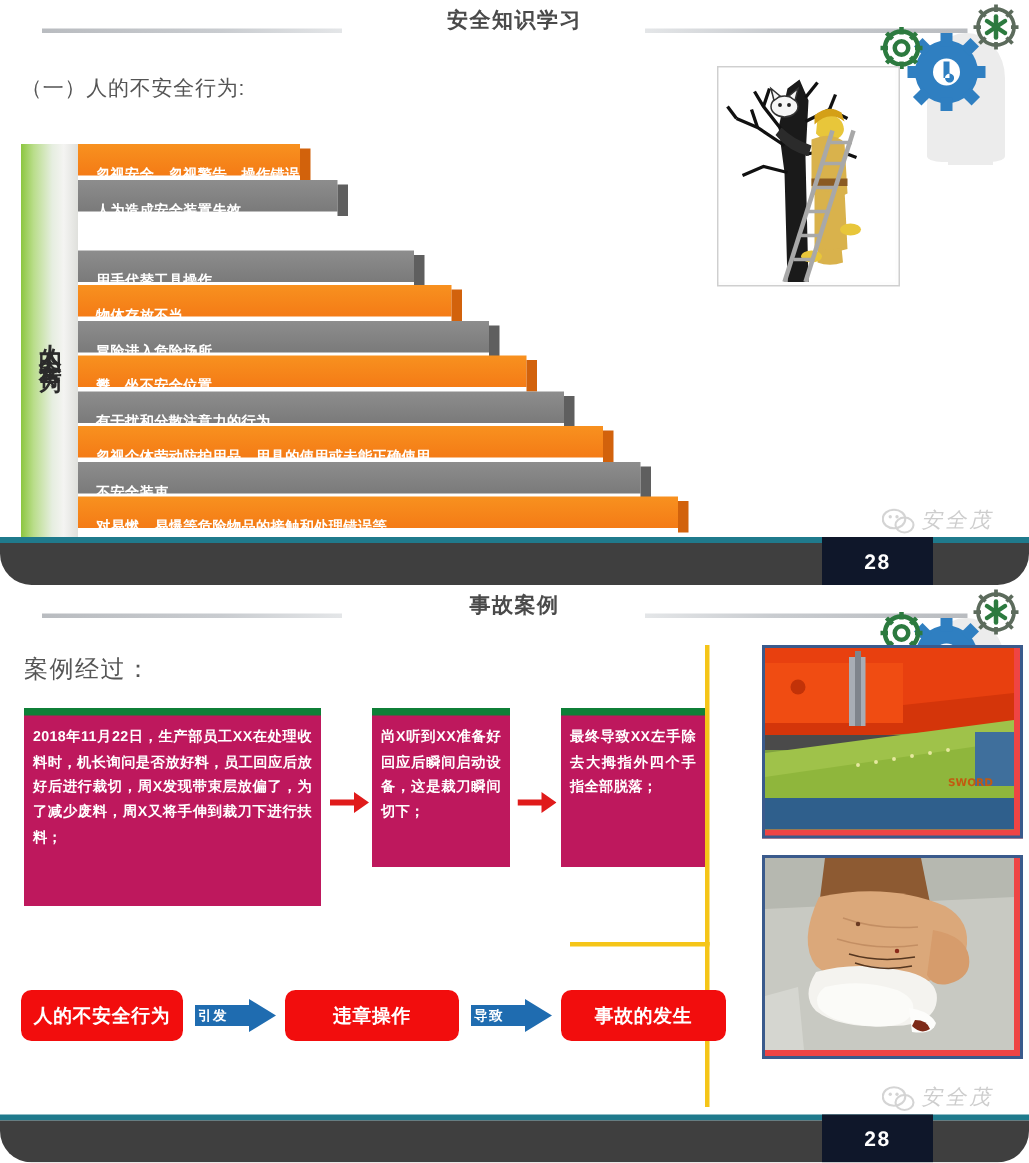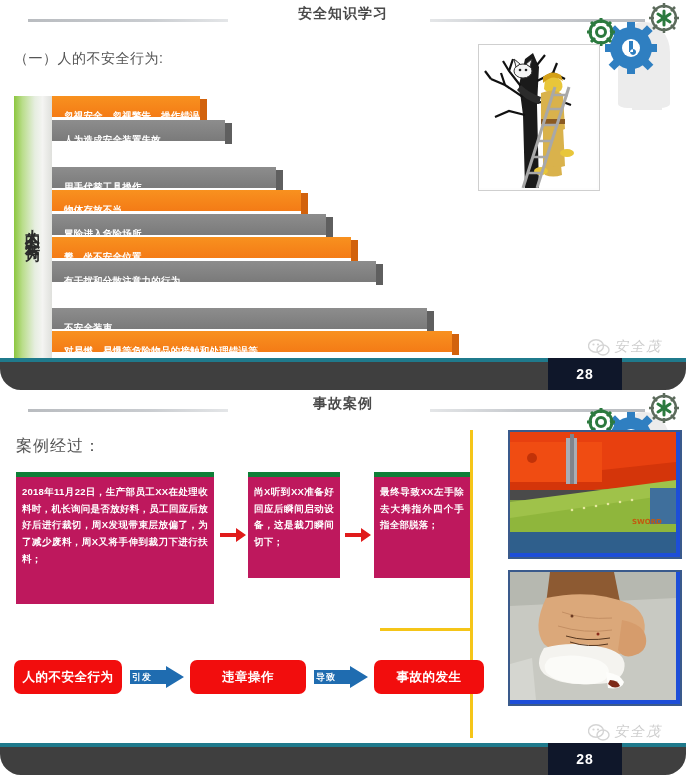--- a/index.html
+++ b/index.html
@@ -120,21 +120,21 @@
     position:absolute;top:0;height:34px;background:#f20d0d;border-radius:7px;
     display:flex;align-items:center;justify-content:center;
     font-size:12.5px;font-weight:bold;color:#fff;letter-spacing:.5px;
   }
   .barrow{position:absolute;top:6px;height:22px;width:54px;}
   .barrow .btxt{
     position:absolute;left:2px;top:5px;font-size:9px;font-weight:bold;color:#fff;
     letter-spacing:1px;
   }
 
-  .ph{position:absolute;border:2px solid #3a5a8c;overflow:hidden;background:#1d4ed8;}
+  .ph{position:absolute;border:2px solid #3a5a8c;overflow:hidden;background:#ef4444;}
 </style>
 </head>
 <body>
 
 <div class="deck">
 
   <div class="slide slide1">
 
     <div class="hdr">
       <div class="rule left"></div>
@@ -231,20 +231,26 @@
           </div>
           <div class="step o" style="top: 141px; width: 299.2px;">
             <div class="bar">
               <span class="lbl">攀、坐不安全位置</span>
             </div>
             <div class="side"></div>
           </div>
           <div class="step g" style="top: 164.5px; width: 324.4px;">
             <div class="bar">
               <span class="lbl">有干扰和分散注意力的行为</span>
+            </div>
+            <div class="side"></div>
+          </div>
+          <div class="step o" style="top: 188px; width: 349.6px;">
+            <div class="bar">
+              <span class="lbl">忽视个体劳动防护用品、用具的使用或未能正确使用</span>
             </div>
             <div class="side"></div>
           </div>
           <div class="step g" style="top: 211.5px; width: 374.8px;">
             <div class="bar">
               <span class="lbl">不安全装束</span>
             </div>
             <div class="side"></div>
           </div>
           <div class="step o" style="top: 235px; width: 400px;">

